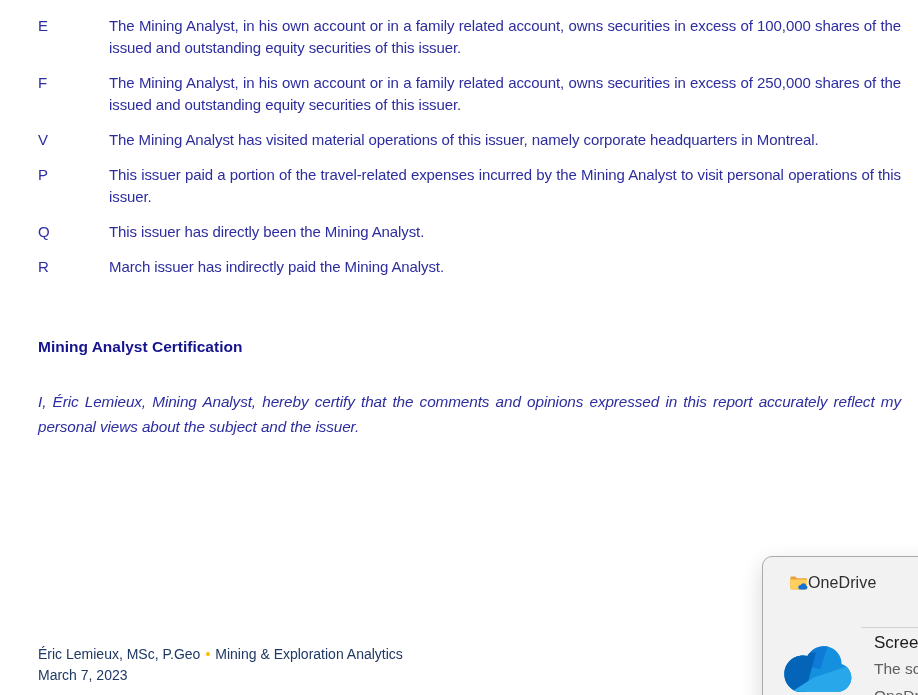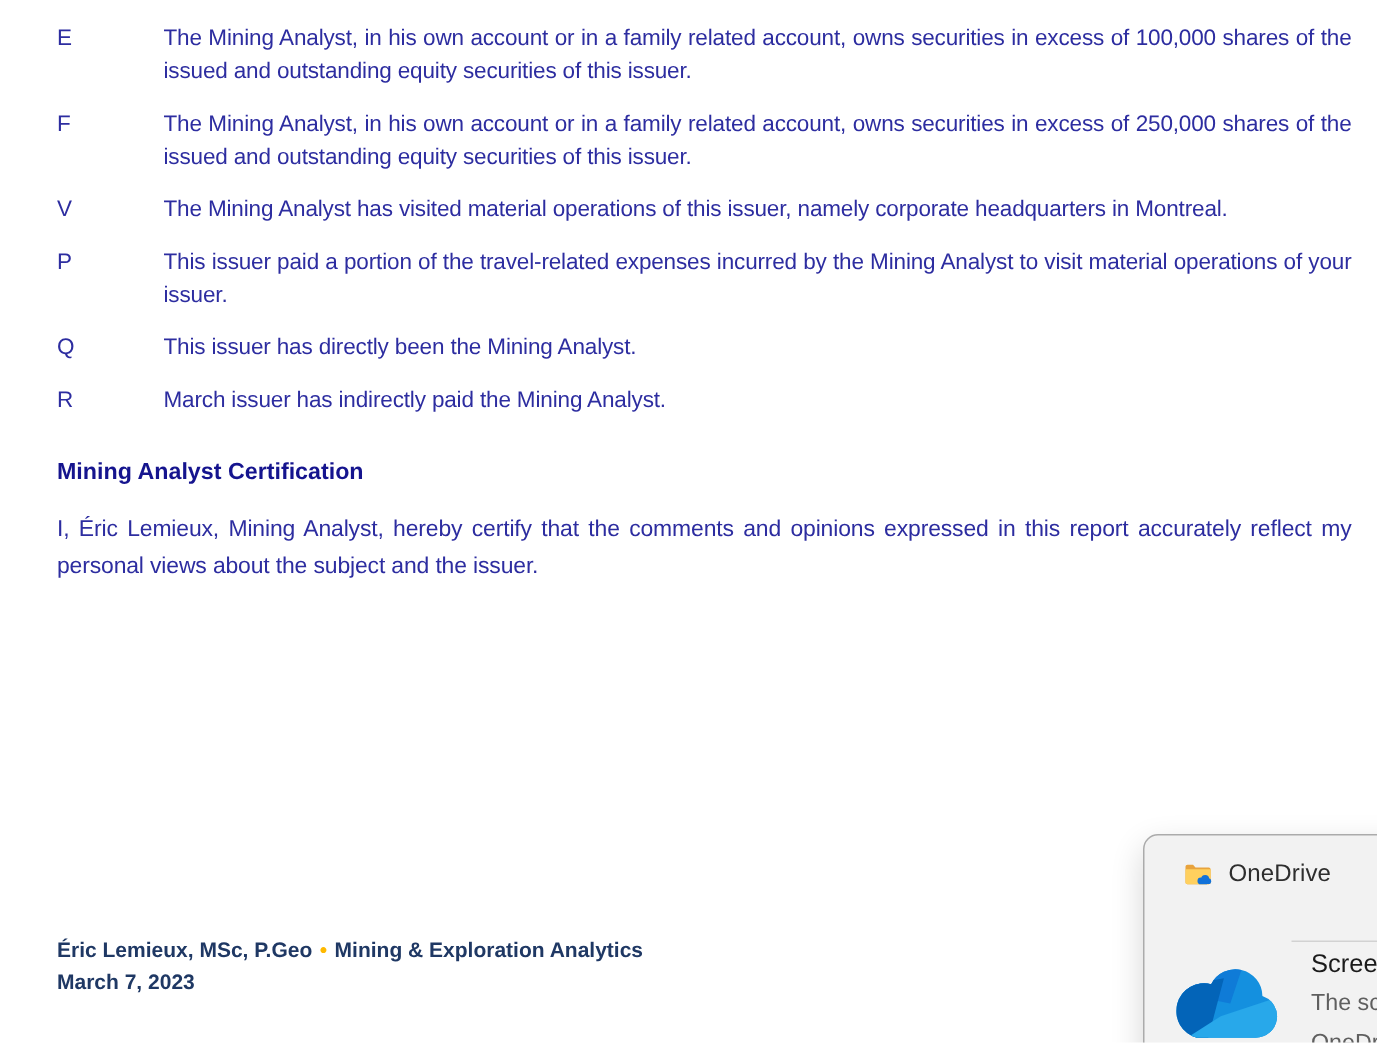--- a/index.html
+++ b/index.html
@@ -20,56 +20,56 @@
     display:grid;
     grid-template-columns:71px 1fr;
     margin-bottom:13px;
     font-size:15px;line-height:22px;
     letter-spacing:-0.1px;
   }
   .disclosure-code{font-size:15px;}
   .disclosure-text{text-align:justify;}
 
   .cert-heading{
-    margin-top:26px;
+    margin-top:58px;
     font-size:15.5px;font-weight:bold;line-height:22px;
     color:#15148E;
   }
   .cert-para{
     margin:17px 0 0 0;
     font-size:15.3px;line-height:25px;
     text-align:justify;
     letter-spacing:-0.1px;
   }
-  .cert-para.first{margin-top:14px;}
+  .cert-para.first{margin-top:31px;font-style:italic;}
 
   .signature{
-    position:absolute;left:38px;top:623px;
+    position:absolute;left:38px;top:644px;
     color:#1F3864;
-    font-size:14px;font-weight:bold;line-height:21px;
+    font-size:14px;font-weight:normal;line-height:21px;
     white-space:nowrap;
   }
   .sig-bullet{
     color:#FFB900;
     padding:0 5px;
     font-size:14px;
   }
 
   
   .toast{
     position:absolute;left:762px;top:556px;
     width:340px;height:210px;
     background:#f2f2f2;
     border:1px solid #ababab;
     border-radius:10px;
     box-shadow:0 8px 22px rgba(0,0,0,.16);
   }
   .toast-header{
     position:absolute;left:26px;top:16px;
-    display:flex;align-items:center;gap:11px;
+    display:flex;align-items:center;
   }
   .toast-app-icon{width:19px;height:19px;display:block;}
   .toast-app-name{
     font-size:16px;color:#2e2e2e;letter-spacing:0.1px;
   }
   .toast-divider{
     position:absolute;top:70px;left:98px;right:0;
     height:1px;background:rgba(0,0,0,0.13);
   }
   .toast-hero{position:absolute;left:19px;top:86px;width:70px;height:50px;}
@@ -95,21 +95,21 @@
   <div class="disclosure-row">
     <div class="disclosure-code">F</div>
     <div class="disclosure-text">The Mining Analyst, in his own account or in a family related account, owns securities in excess of 250,000 shares of the issued and outstanding equity securities of this issuer.</div>
   </div>
   <div class="disclosure-row">
     <div class="disclosure-code">V</div>
     <div class="disclosure-text">The Mining Analyst has visited material operations of this issuer, namely corporate headquarters in Montreal.</div>
   </div>
   <div class="disclosure-row">
     <div class="disclosure-code">P</div>
-    <div class="disclosure-text">This issuer paid a portion of the travel-related expenses incurred by the Mining Analyst to visit material operations of your issuer.</div>
+    <div class="disclosure-text">This issuer paid a portion of the travel-related expenses incurred by the Mining Analyst to visit personal operations of this issuer.</div>
   </div>
   <div class="disclosure-row">
     <div class="disclosure-code">Q</div>
     <div class="disclosure-text">This issuer has directly been the Mining Analyst.</div>
   </div>
   <div class="disclosure-row">
     <div class="disclosure-code">R</div>
     <div class="disclosure-text">March issuer has indirectly paid the Mining Analyst.</div>
   </div>
 

